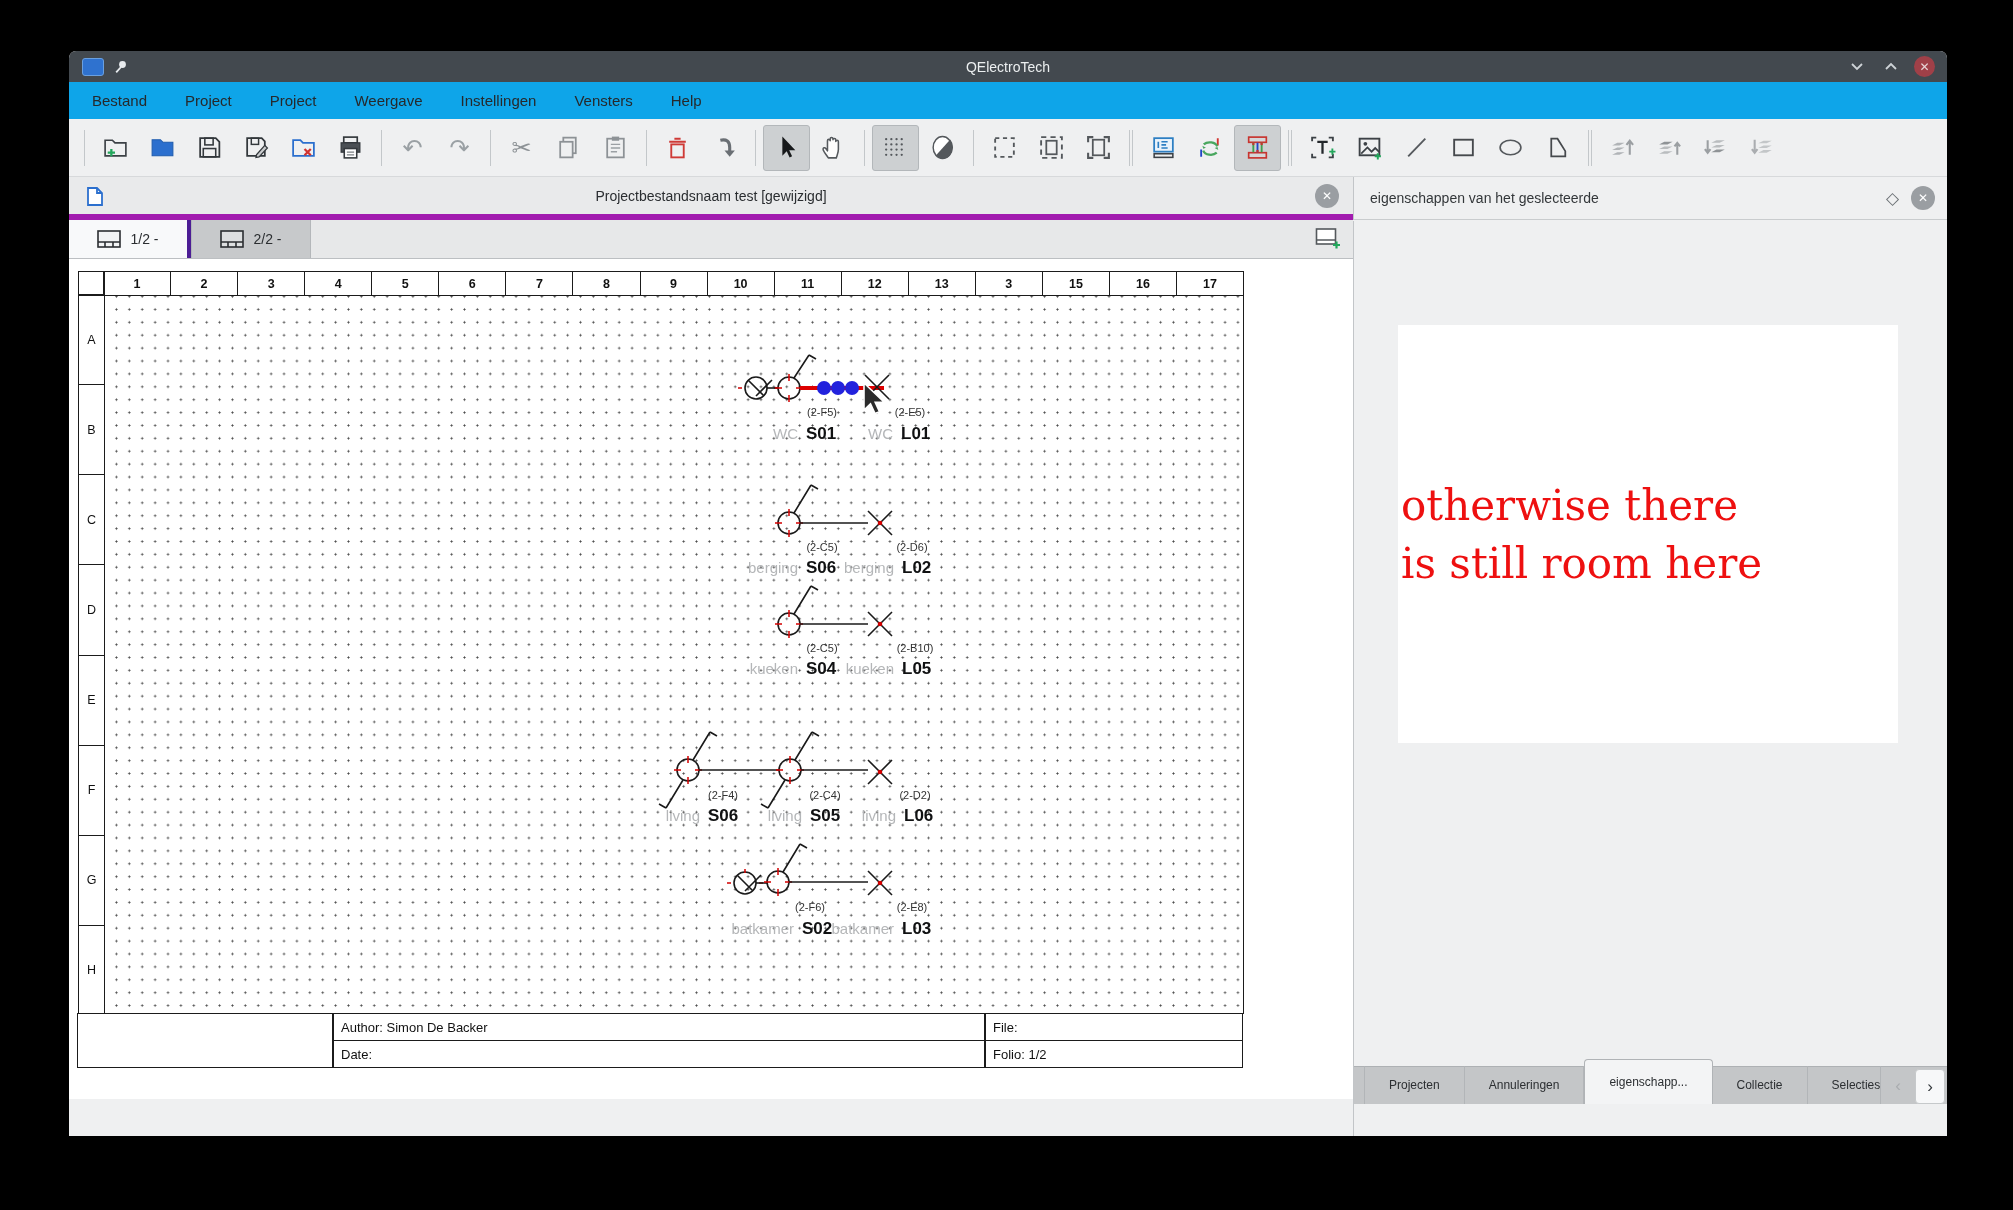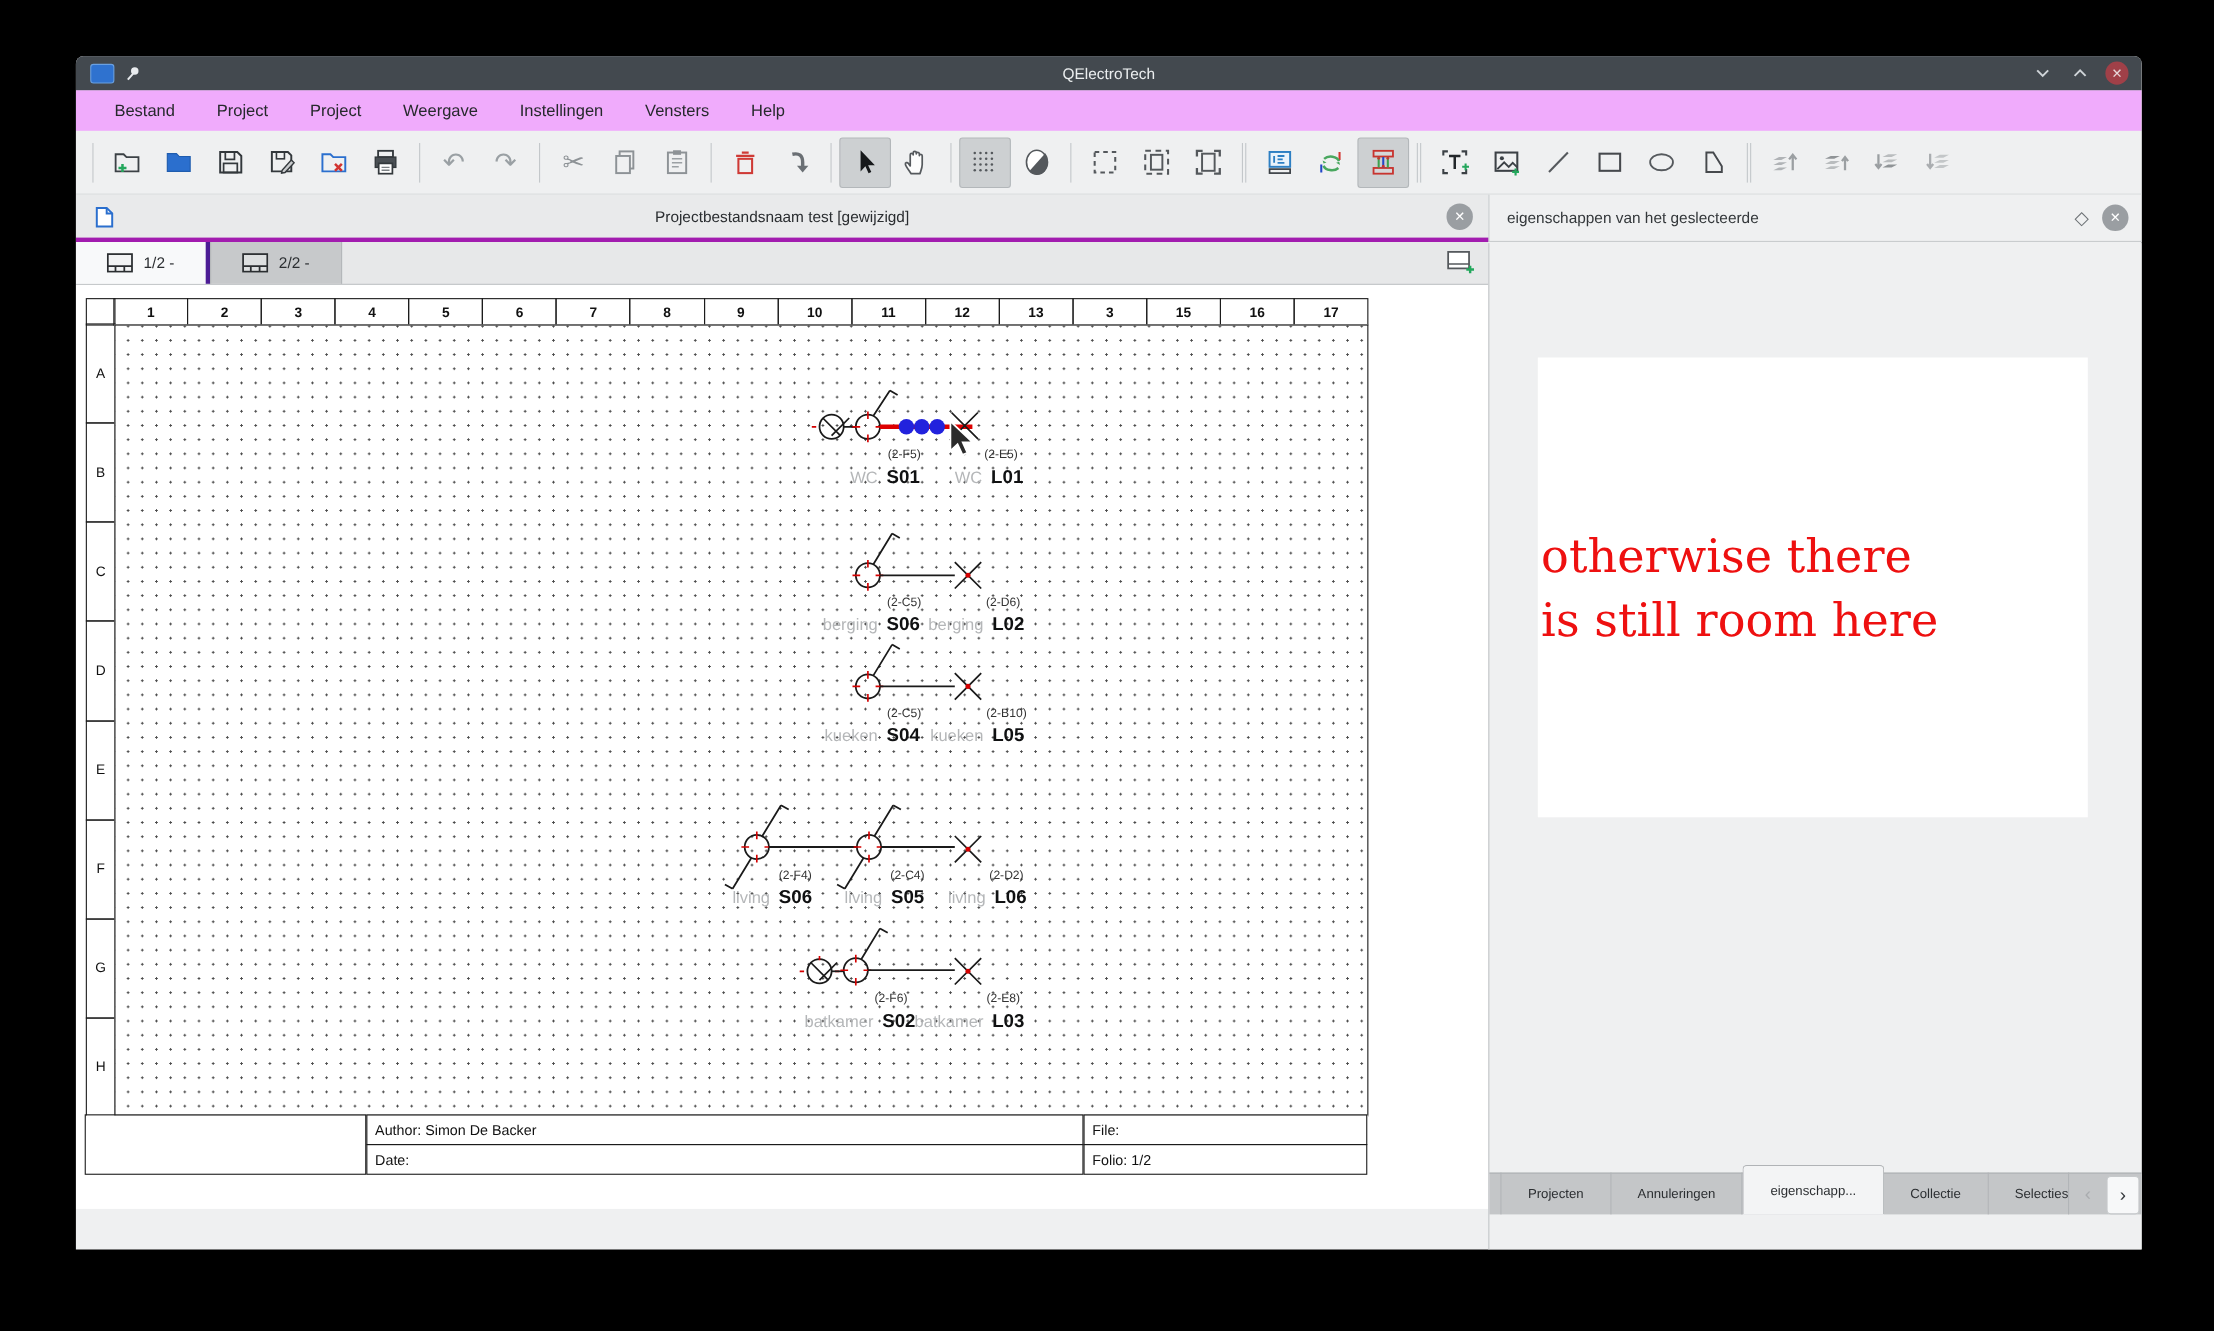--- a/index.html
+++ b/index.html
@@ -10,33 +10,33 @@
   
   .titlebar{height:31px;background:#43494f;display:flex;align-items:center;color:#f0f2f3;position:relative;}
   .titlebar .left{display:flex;align-items:center;gap:9px;padding-left:13px;z-index:2;}
   .titlebar .title{position:absolute;left:0;right:0;text-align:center;font-size:14px;color:#eceff0;}
   .titlebar .right{margin-left:auto;display:flex;align-items:center;gap:12px;padding-right:12px;z-index:2;}
   .appicon{width:20px;height:16px;background:#2f72cf;border-radius:3px;border:1px solid #6aa0e0;}
   .tb-btn{width:22px;height:22px;display:flex;align-items:center;justify-content:center;cursor:pointer;}
   .closecircle{width:21px;height:21px;border-radius:50%;background:#a04048;color:#e8d7d9;
                display:flex;align-items:center;justify-content:center;font-size:12px;}
   
-  .menubar{height:37px;display:flex;align-items:center;padding-left:16px;background:#f0abfc;}
+  .menubar{height:37px;display:flex;align-items:center;padding-left:4px;background:#0ea5e9;}
   .menubar .mitem{padding:0 19px;font-size:15px;color:#26292c;height:100%;display:flex;align-items:center;cursor:default;}
   
   .toolbar{height:57px;display:flex;align-items:center;padding-left:8px;background:#eff0f1;border-bottom:1px solid #d7d9db;}
   .tbtn{width:45px;height:44px;display:flex;align-items:center;justify-content:center;border:1px solid transparent;border-radius:3px;}
   .tbtn.pressed{background:#cdd0d2;border-color:#b3b7ba;}
   .tsep{width:1px;height:36px;background:#c3c7ca;margin:0 7px;flex:none;}
   .tsep.dbl{box-shadow:3px 0 0 #c3c7ca;margin-right:10px;}
   .glyph{font-size:24px;color:#8d9296;line-height:1;}
   .glyph.dim{color:#9aa0a4;}
   
   .tabrow{height:43px;display:flex;}
-  .projecttab{width:1284px;background:#e9eaeb;border-bottom:4px solid #a21caf;position:relative;
+  .projecttab{width:1284px;background:#e9eaeb;border-bottom:6px solid #a21caf;position:relative;
               display:flex;align-items:center;}
   .projecttab .ptitle{position:absolute;left:0;right:0;text-align:center;font-size:14px;color:#2a2d30;}
   .projecttab .ficon{margin-left:16px;z-index:2;}
   .graycircle{width:24px;height:24px;border-radius:50%;background:#9a9ea2;color:#fff;display:flex;
               align-items:center;justify-content:center;font-size:12px;cursor:pointer;}
   .projecttab .pclose{position:absolute;right:14px;}
   .dockheader{flex:1;background:#eff0f1;border-bottom:1px solid #c9ccce;border-left:1px solid #c2c5c8;
               display:flex;align-items:center;padding:0 12px 0 16px;font-size:14px;color:#33373a;}
   .dockheader .hicons{margin-left:auto;display:flex;align-items:center;gap:12px;}
   .diamond{font-size:17px;color:#6c7175;cursor:pointer;}

